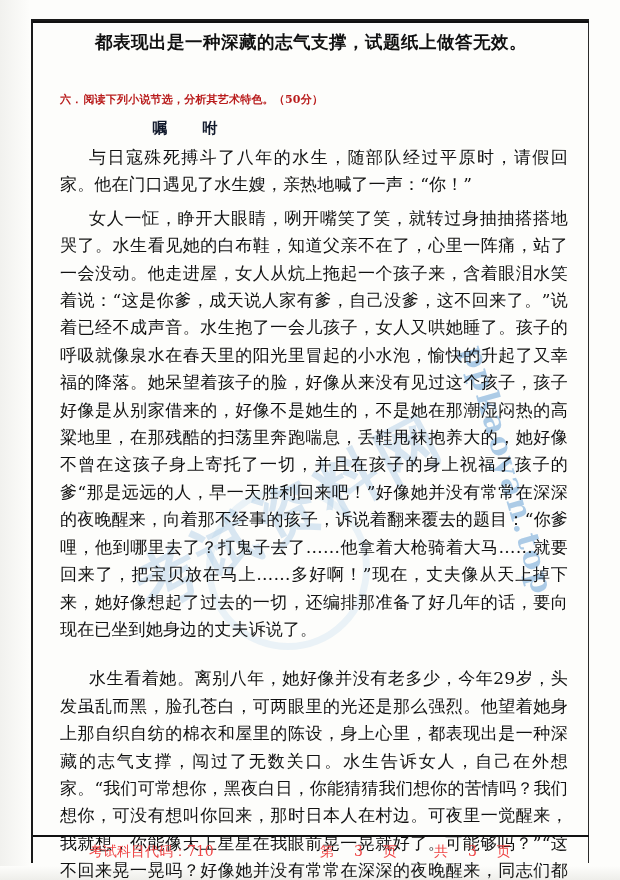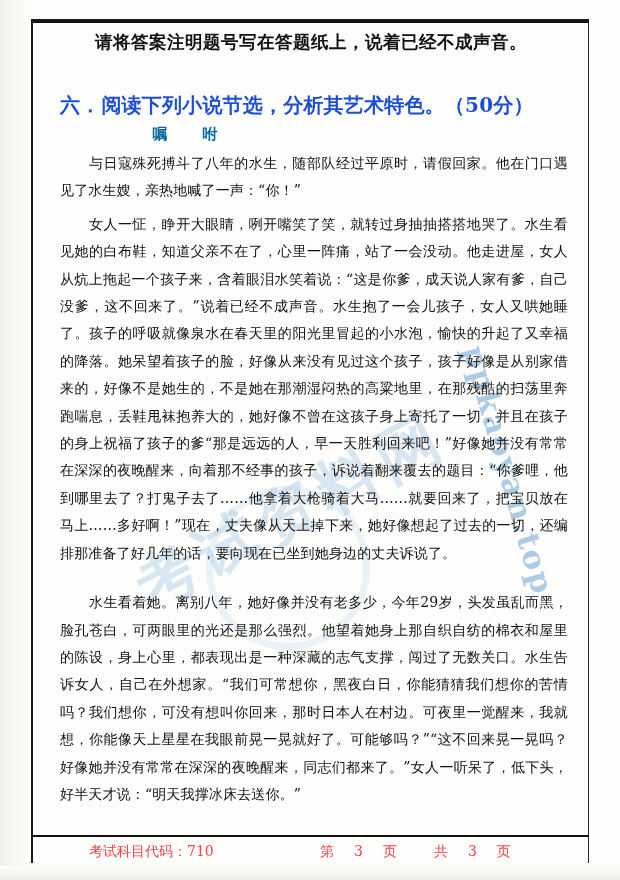--- a/index.html
+++ b/index.html
@@ -103,46 +103,46 @@
   
   #content {
     position: absolute;
     left: 60px;
     top: 92px;
     width: 508px;
     color: #0d0d0d;
   }
 
   .question-line {
-    font-size: 20px;
-    font-weight: 700;
-    color: #1d4ed8;
+    font-size: 11px;
+    font-weight: 700;
+    color: #b91c1c;
     letter-spacing: .2px;
     margin-bottom: 6px;
     font-family: "DejaVu Sans", "Liberation Sans", sans-serif;
   }
   .question-line .qnum { margin-right: 1px; }
   .question-line .marks {
     font-family: "DejaVu Serif", "Liberation Serif", serif;
     font-weight: 700;
   }
 
   .story-title {
     text-align: center;
     width: 260px;
-    margin: 6px 0 6px 0;
+    margin: 12px 0 6px 0;
     font-size: 15px;
     font-weight: 700;
     letter-spacing: 10px;
-    color: #0369a1;
+    color: #0f172a;
   }
 
   .para {
     font-family: "DejaVu Serif", "Liberation Serif", serif;
-    font-size: 14px;
+    font-size: 17px;
     line-height: 27.4px;
     text-align: justify;
     text-justify: inter-character;
     text-indent: 29px;
     margin: 0 0 6px 0;
     color: #111;
     letter-spacing: .15px;
   }
   .para.tight { margin-bottom: 22px; }
 
@@ -204,21 +204,21 @@
 
   <div id="watermark-layer">
     <div class="wm" id="wm-cn">考试资料网</div>
     <div class="wm" id="wm-ring"></div>
     <div class="wm" id="wm-url">ppkaoyan.top</div>
   </div>
 
   <div id="sheet-frame"></div>
 
   <div id="header-rule"></div>
-  <div id="header-title">请将答案注明题号写在答题纸上，说着已经不成声音。</div>
+  <div id="header-title">都表现出是一种深藏的志气支撑，试题纸上做答无效。</div>
 
   <div id="content">
 
     <div class="question-line">
       <span class="qnum">六．</span><span>阅读下列小说节选，分析其艺术特色。</span><span class="marks">（50分）</span>
     </div>
 
     <div class="story-title">嘱　咐</div>
 
     <p class="para">与日寇殊死搏斗了八年的水生，随部队经过平原时，请假回家。他在门口遇见了水生嫂，亲热地喊了一声：“你！”</p>

